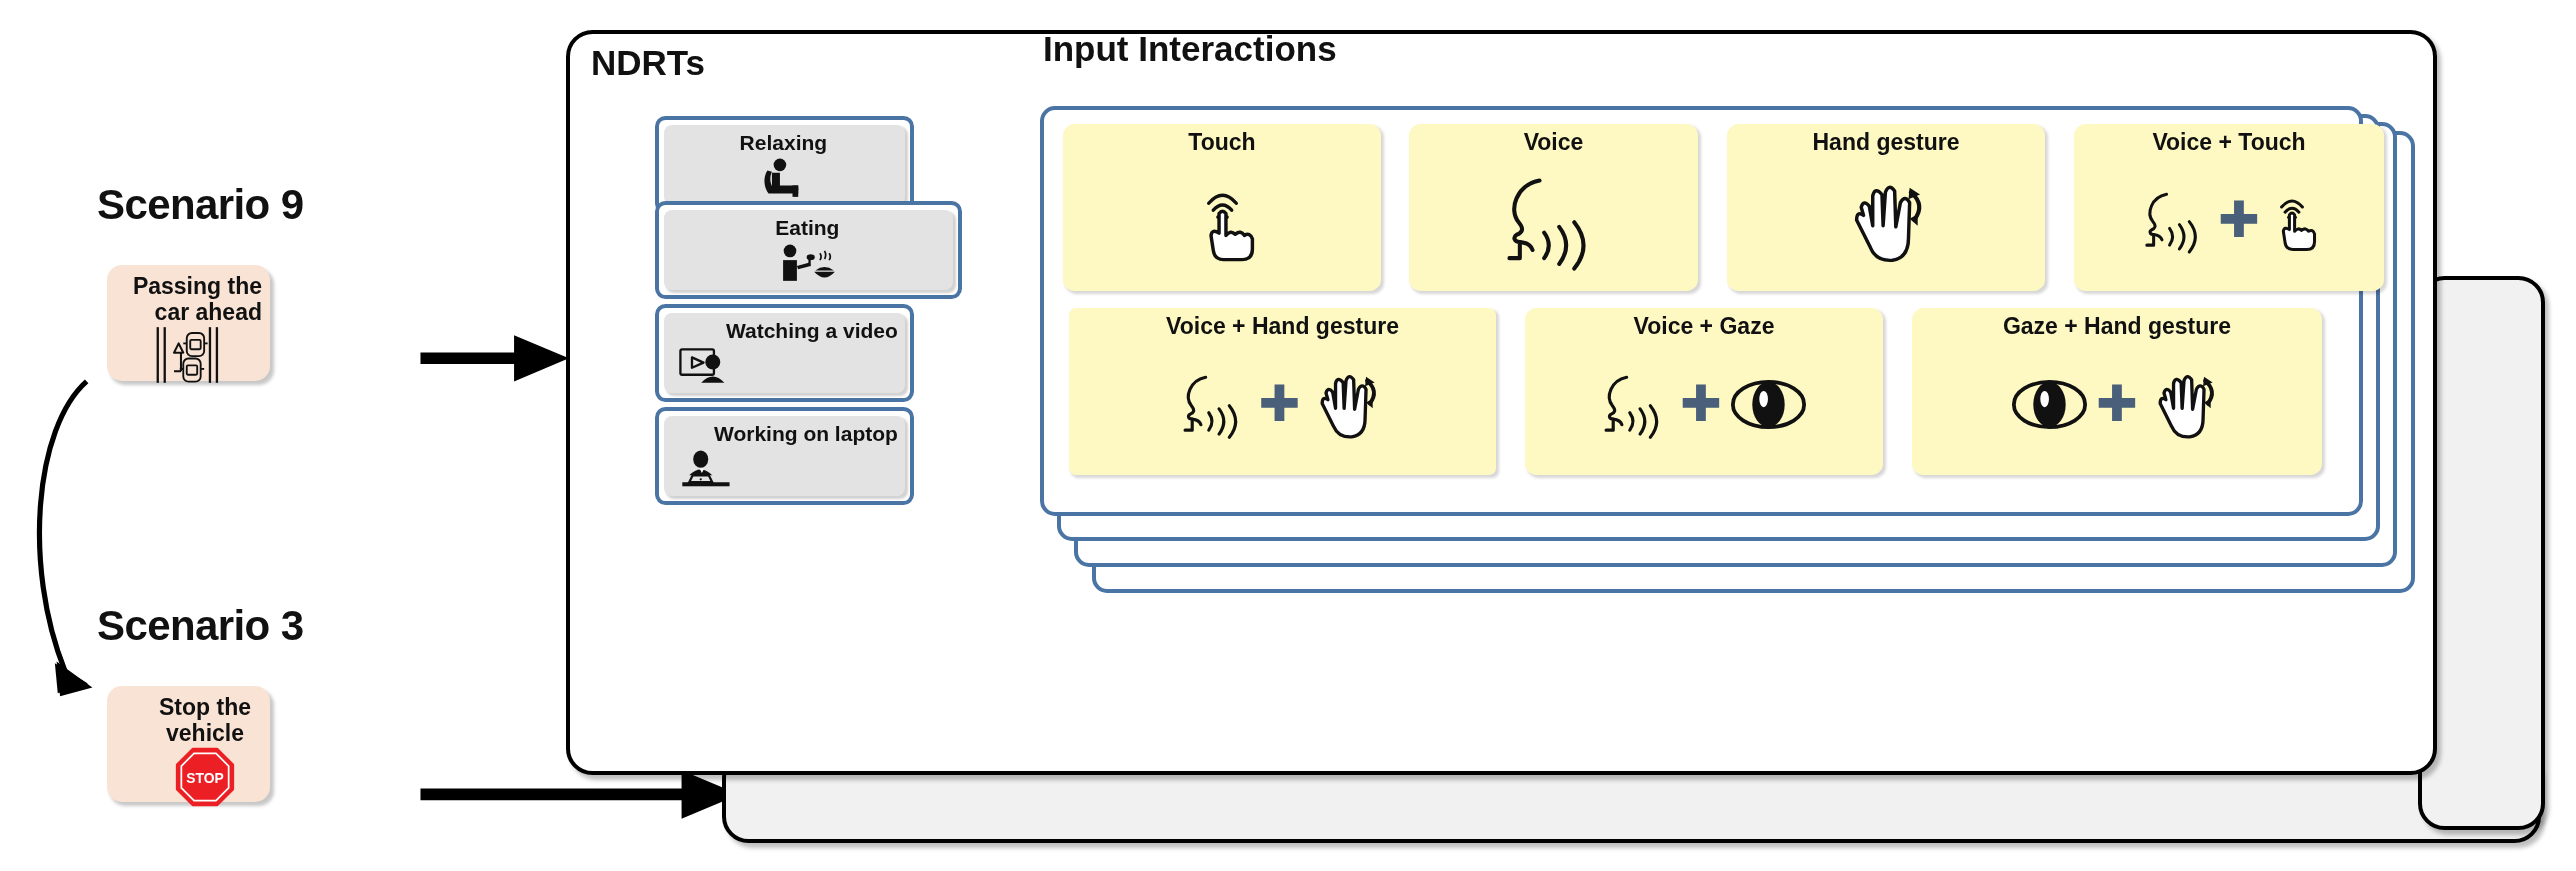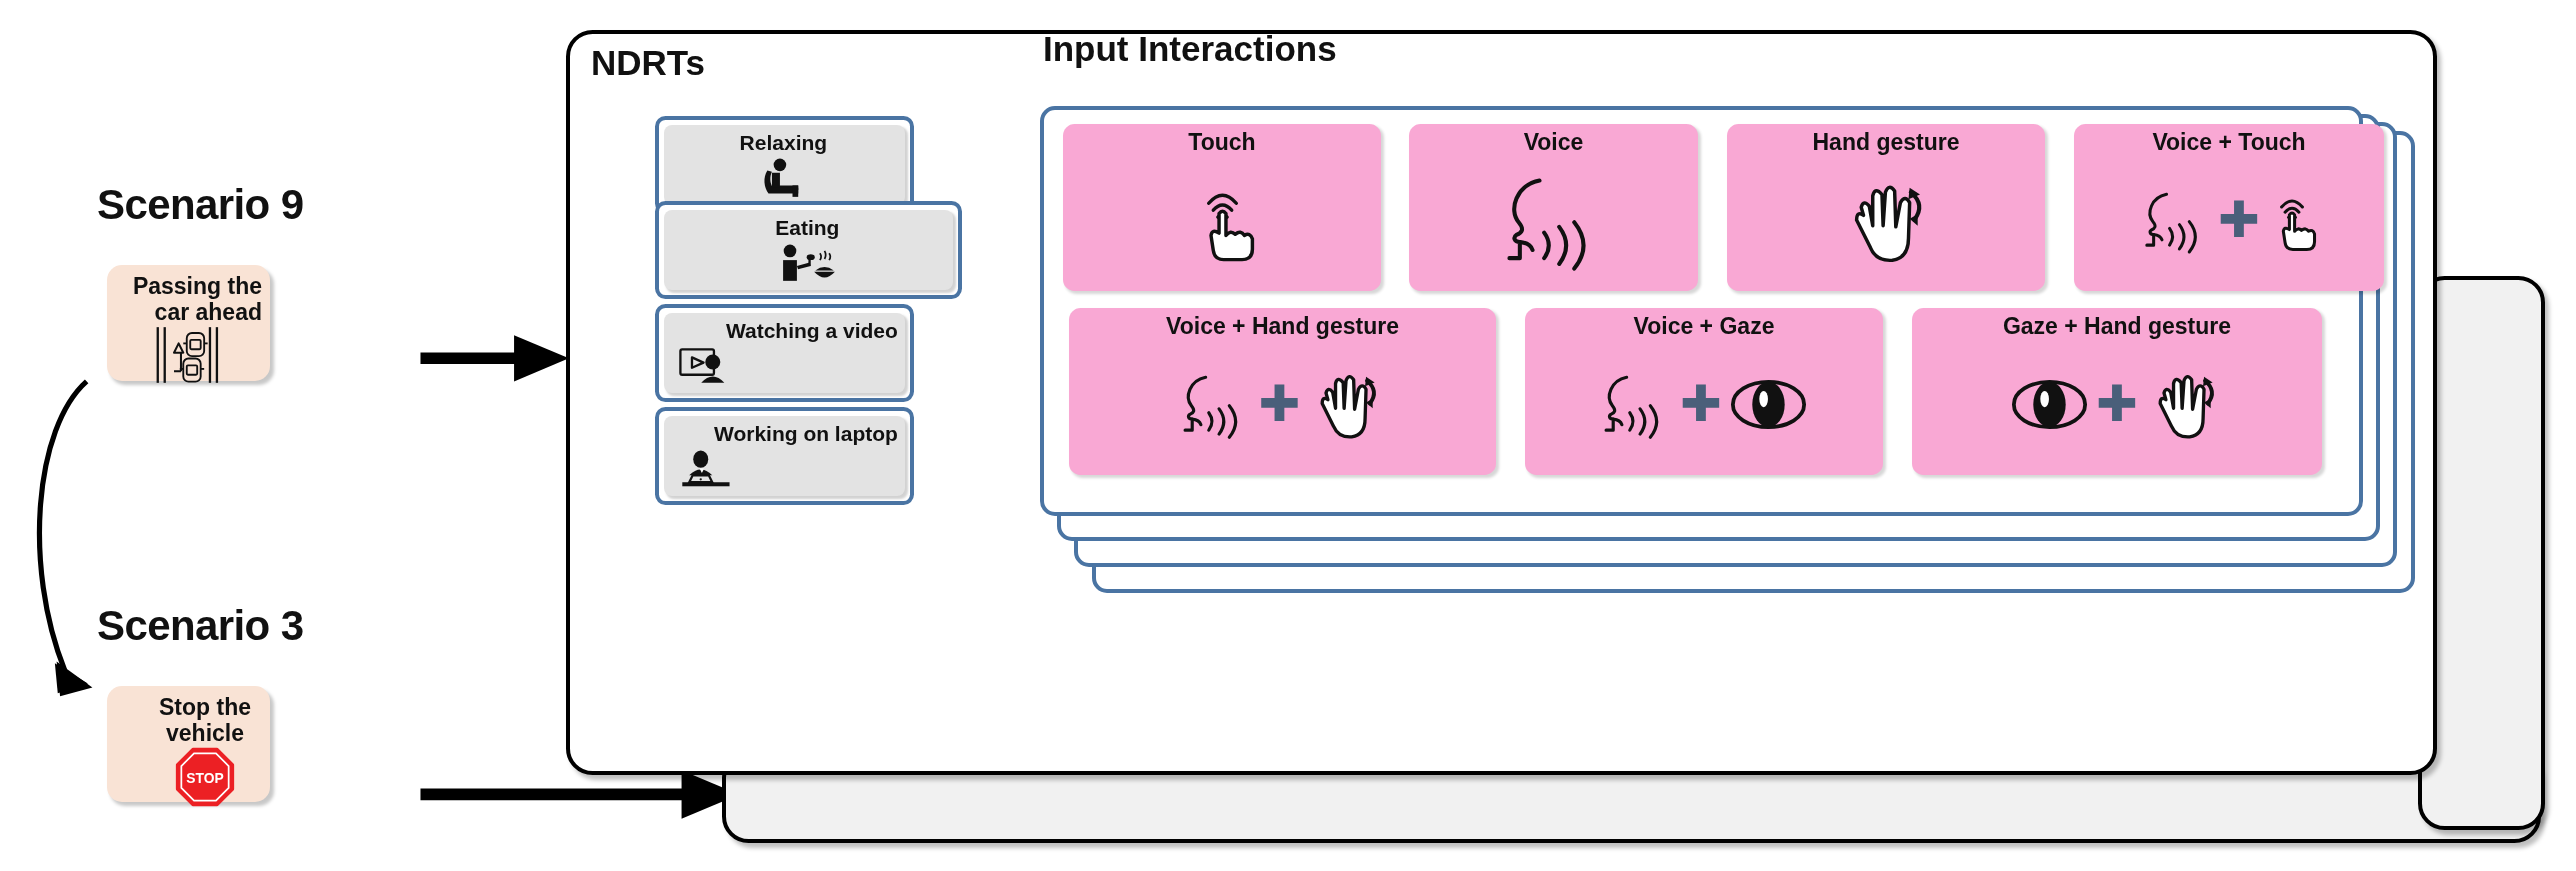--- a/index.html
+++ b/index.html
@@ -83,21 +83,21 @@
   
   .stack-frame{
     border:4px solid #4a74a3;
     border-radius:15px;
     background:#ffffff;
     box-sizing:border-box;
   }
 
   
   .chip{
-    background:#f9a8d4;
+    background:#fef9c3;
     border-radius:11.6px;
     box-shadow:2.9px 2.9px 2.9px rgba(0,0,0,0.16);
     display:flex;flex-direction:column;align-items:center;justify-content:flex-start;
     box-sizing:border-box;padding:5.8px 4.6px 4.6px 4.6px;
   }
   .chip .cap{
     font-size:23px;font-weight:700;color:#111;white-space:nowrap;line-height:1.05;
   }
   .chip .glyphrow{
     flex:1;display:flex;align-items:center;justify-content:center;gap:5.8px;width:100%;
@@ -321,21 +321,21 @@
         <g fill="none" stroke="#111" stroke-width="7" stroke-linecap="round">
           <path d="M 36 40 q 24 -28 48 0"></path>
           <path d="M 44 52 q 16 -18 32 0"></path>
           <path d="M 52 64 q 8 -10 16 0"></path>
         </g>
         <path d="M 54 58 q 6 -8 12 0 L 66 96 q 8 -10 16 -2 q 10 -8 16 2 q 10 -6 14 6 L 112 120 q 0 18 -18 18 L 62 138 q -16 0 -18 -16 L 40 96 q 2 -12 14 -4 Z" fill="#fff" stroke="#111" stroke-width="7" stroke-linejoin="round"></path>
       </svg>
     </div>
   </div>
 
-  <div class="abs chip" style="left:1069px;top:308px;width:427px;height:167px;z-index:6;">
+  <div class="abs chip" style="left:1069px;top:308px;width:427px;height:167px;z-index:6;border-radius:7px;">
     <div class="cap">Voice + Hand gesture</div>
     <div class="glyphrow">
       <svg width="75" height="69" viewBox="0 0 190 150">
         <path d="M 70 6 C 30 14, 16 56, 34 78 C 44 90, 40 96, 30 100 C 24 104, 26 112, 36 112 L 36 140 L 18 140" fill="none" stroke="#111" stroke-width="8" stroke-linecap="round" stroke-linejoin="round"></path>
         <path d="M 36 112 q 18 2 22 14" fill="none" stroke="#111" stroke-width="8" stroke-linecap="round"></path>
         <g fill="none" stroke="#111" stroke-width="8" stroke-linecap="round">
           <path d="M 78 96 q 16 22 0 44"></path>
           <path d="M 104 86 q 24 32 0 64"></path>
           <path d="M 130 78 q 32 40 0 80"></path>
         </g>

